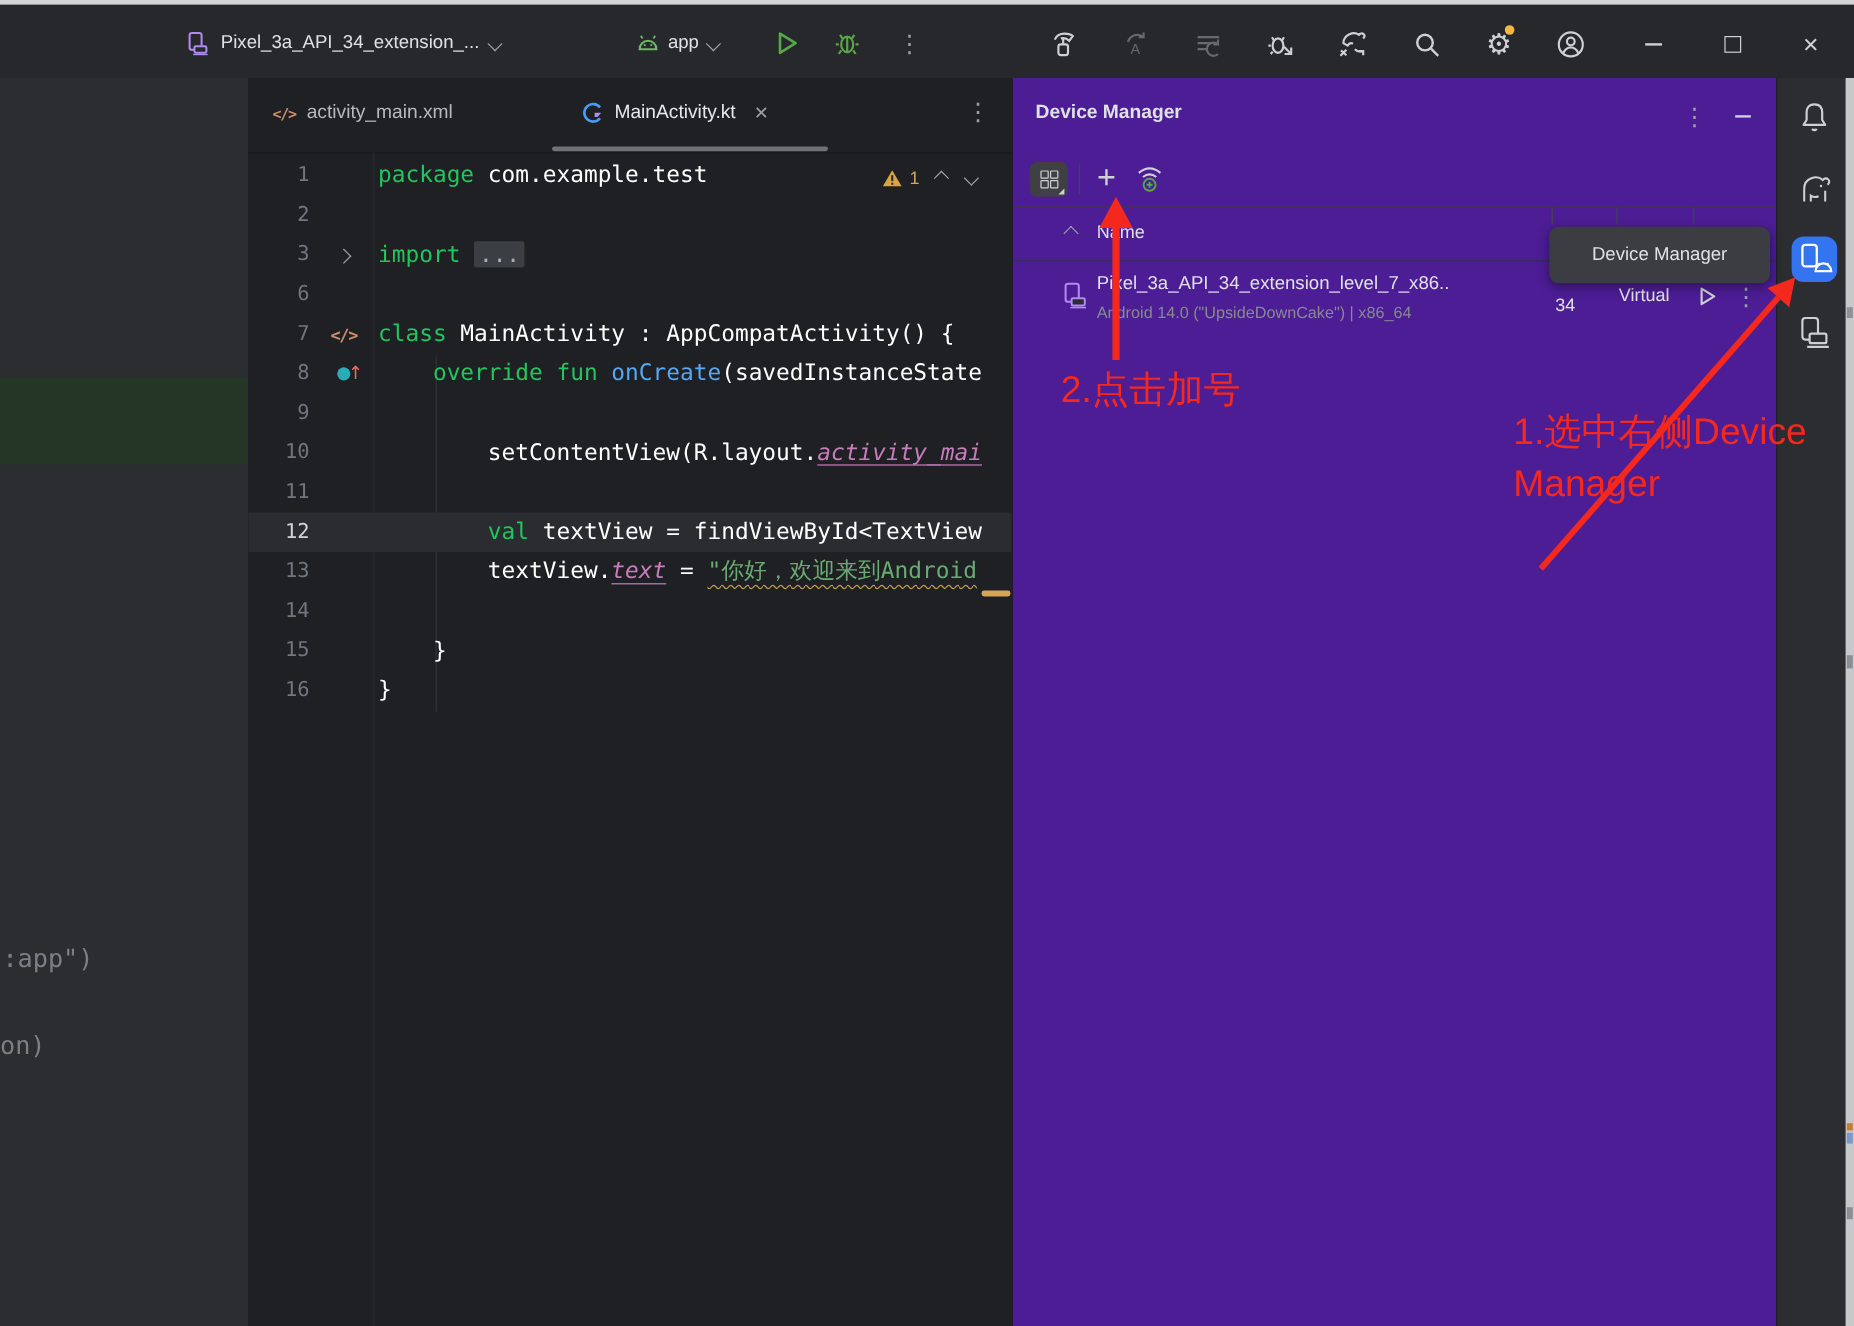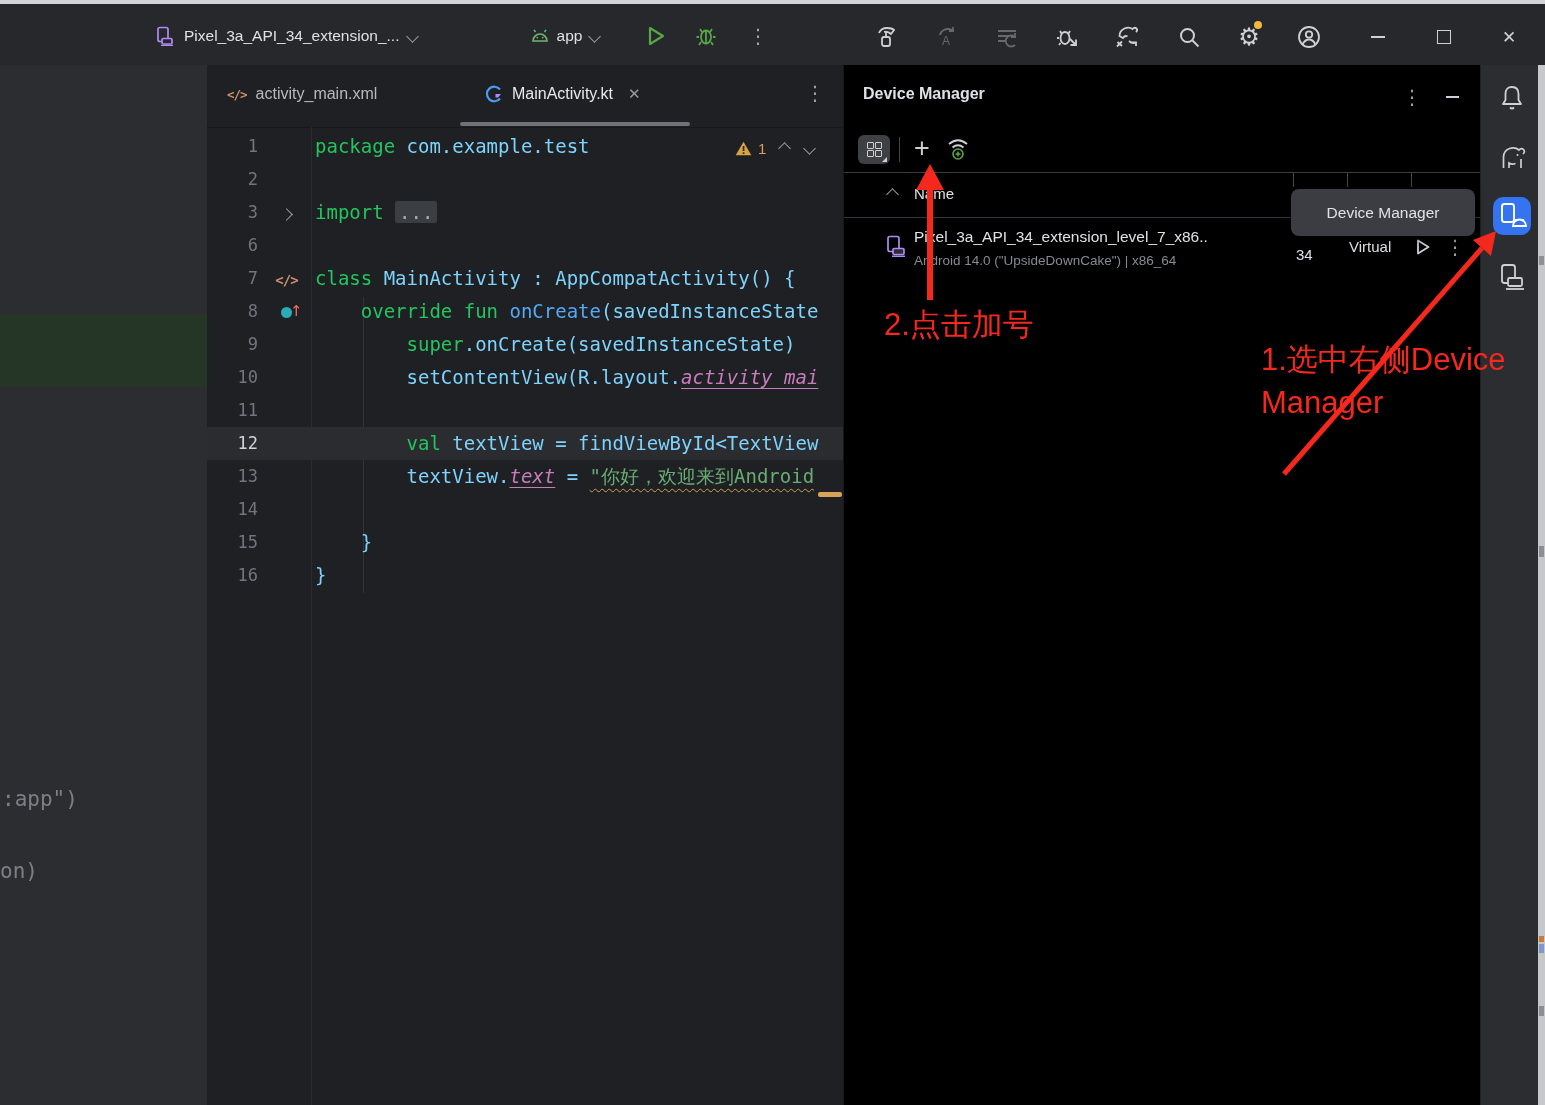--- a/index.html
+++ b/index.html
@@ -31,32 +31,32 @@
   #gutter-sep{left:104px;top:62px;width:1px;height:978px;background:#2a2c30;}
   #indent-guide{left:156px;top:232px;width:1px;height:296px;background:#303338;}
   .crow{position:absolute;left:0;width:636px;height:33px;line-height:33px;white-space:pre;
         font-family:"DejaVu Sans Mono",monospace;font-size:19px;display:flex;}
   .crow.current{background:#2a2c30;}
   .lnum{display:inline-block;width:51px;text-align:right;color:#71757d;font-size:17px;flex:none;}
   .crow.current .lnum{color:#cfd3da;}
   .gicon{display:inline-block;width:57px;flex:none;text-align:center;position:relative;}
   .lcode{flex:none;}
   .kw{color:#22c55e;}
-  .pl{color:#7dd3fc;}
+  .pl{color:#ffffff;}
   .fn{color:#56a8f5;}
   .str{color:#6aab73;}
   .str.warn{text-decoration:underline wavy #c7a24a 1px;text-underline-offset:5px;}
   .prop{color:#c77dbb;font-style:italic;text-decoration:underline;text-underline-offset:4px;}
   .ref{color:#c77dbb;font-style:italic;text-decoration:underline;text-underline-offset:4px;}
   .folded{background:#3b3e43;color:#a8abb0;padding:0 4px;border-radius:2px;}
   .ovr{display:inline-block;width:11px;height:11px;border-radius:50%;background:#2aacb8;vertical-align:middle;}
   .ovra{color:#ef6b6b;font-size:15px;position:absolute;top:0;left:32px;font-family:"DejaVu Sans",sans-serif;}
   #yellow-dash{left:611px;top:427px;width:24px;height:5px;background:#d5a458;border-radius:2px;}
   
-  #devpanel{left:843px;top:65px;width:637px;height:1040px;background:#000000;border-left:1px solid #17181b;}
+  #devpanel{left:843px;top:65px;width:637px;height:1040px;background:#4c1d95;border-left:1px solid #17181b;}
   #dm-title{font-size:16px;font-weight:600;color:#dfe1e5;}
   #dm-grid-btn{left:14px;top:70px;width:32px;height:29px;background:#3e4043;border-radius:6px;}
   .gridglyph{position:relative;width:15px;height:15px;}
   .gridglyph span{position:absolute;width:5px;height:5px;border:1.6px solid #ced0d6;border-radius:1px;}
   #dm-toolbar-sep{left:55px;top:72px;width:1px;height:25px;background:#43454a;}
   #dm-plus{left:64px;top:66px;width:28px;height:34px;color:#ced0d6;font-size:27px;font-weight:300;}
   #hdr-top{left:0;top:107px;width:637px;height:1px;background:#3a3c40;}
   .hdr-tick{top:108px;width:1px;height:14px;background:#45474b;}
   #hdr-bottom{left:0;top:152px;width:637px;height:1px;background:#323539;}
   .dm-text{color:#dfe1e5;font-size:15px;}
@@ -213,21 +213,21 @@
     <div class="abs" id="gutter-sep"></div>
     <div class="abs" id="indent-guide"></div>
 
     <div class="abs" id="code-area">
         <div class="crow" style="top: 3px;"><span class="lnum">1</span><span class="gicon"></span><span class="lcode"><span class="kw">package</span><span class="pl"> com.example.test</span></span></div>
         <div class="crow" style="top: 36px;"><span class="lnum">2</span><span class="gicon"></span><span class="lcode"></span></div>
         <div class="crow" style="top: 69px;"><span class="lnum">3</span><span class="gicon"><span class="chev r" style="margin-top:12px"></span></span><span class="lcode"><span class="kw">import</span><span class="pl"> </span><span class="folded">...</span></span></div>
         <div class="crow" style="top: 102px;"><span class="lnum">6</span><span class="gicon"></span><span class="lcode"></span></div>
         <div class="crow" style="top: 135px;"><span class="lnum">7</span><span class="gicon"><span class="xmltag" style="font-size:14px;">&lt;/&gt;</span></span><span class="lcode"><span class="kw">class</span><span class="pl"> MainActivity : AppCompatActivity() {</span></span></div>
         <div class="crow" style="top: 168px;"><span class="lnum">8</span><span class="gicon"><span class="ovr"></span><span class="ovra">↑</span></span><span class="lcode"><span class="kw">    override fun </span><span class="fn">onCreate</span><span class="pl">(savedInstanceState</span></span></div>
-        <div class="crow" style="top: 201px;"><span class="lnum">9</span><span class="gicon"></span><span class="lcode"><span class="kw">        super</span><span class="pl">.onCreate(savedInstanceState)</span></span></div>
+        <div class="crow" style="top: 201px;"><span class="lnum">9</span><span class="gicon"></span></div>
         <div class="crow" style="top: 234px;"><span class="lnum">10</span><span class="gicon"></span><span class="lcode"><span class="pl">        setContentView(R.layout.</span><span class="ref">activity_mai</span></span></div>
         <div class="crow" style="top: 267px;"><span class="lnum">11</span><span class="gicon"></span><span class="lcode"></span></div>
         <div class="crow current" style="top: 300px;"><span class="lnum">12</span><span class="gicon"></span><span class="lcode"><span class="kw">        val</span><span class="pl"> textView = findViewById&lt;TextView</span></span></div>
         <div class="crow" style="top: 333px;"><span class="lnum">13</span><span class="gicon"></span><span class="lcode"><span class="pl">        textView.</span><span class="prop">text</span><span class="pl"> = </span><span class="str warn">"你好，欢迎来到Android</span></span></div>
         <div class="crow" style="top: 366px; flex-direction: column;"><span class="lnum">14</span><span class="gicon"></span><span class="lcode"></span></div>
         <div class="crow" style="top: 399px;"><span class="lnum">15</span><span class="gicon"></span><span class="lcode"><span class="pl">    }</span></span></div>
         <div class="crow" style="top: 432px;"><span class="lnum">16</span><span class="gicon"></span><span class="lcode"><span class="pl">}</span></span></div>
       </div>
 
     <div class="abs icon-btn" style="left:528px;top:72px;height:22px;gap:6px;">

